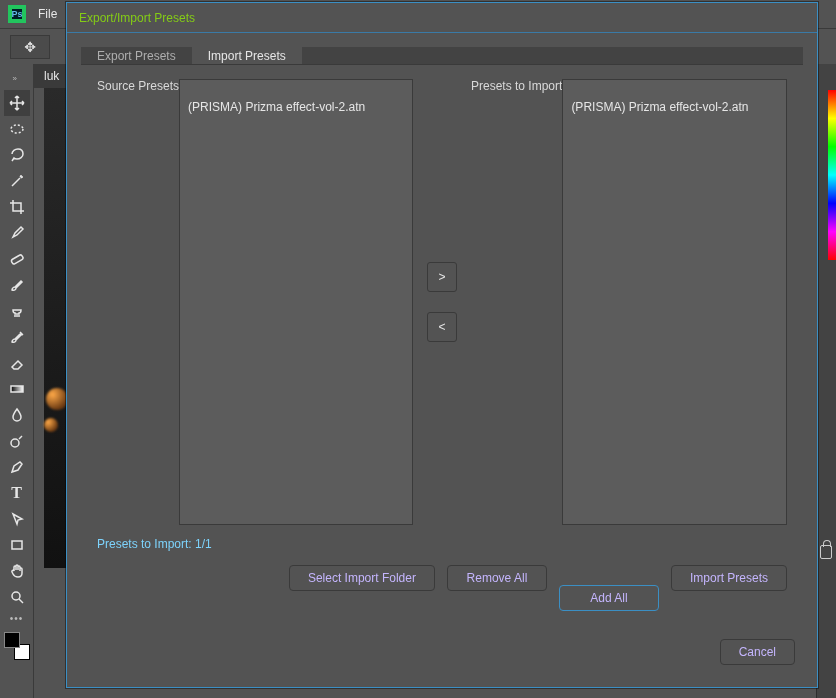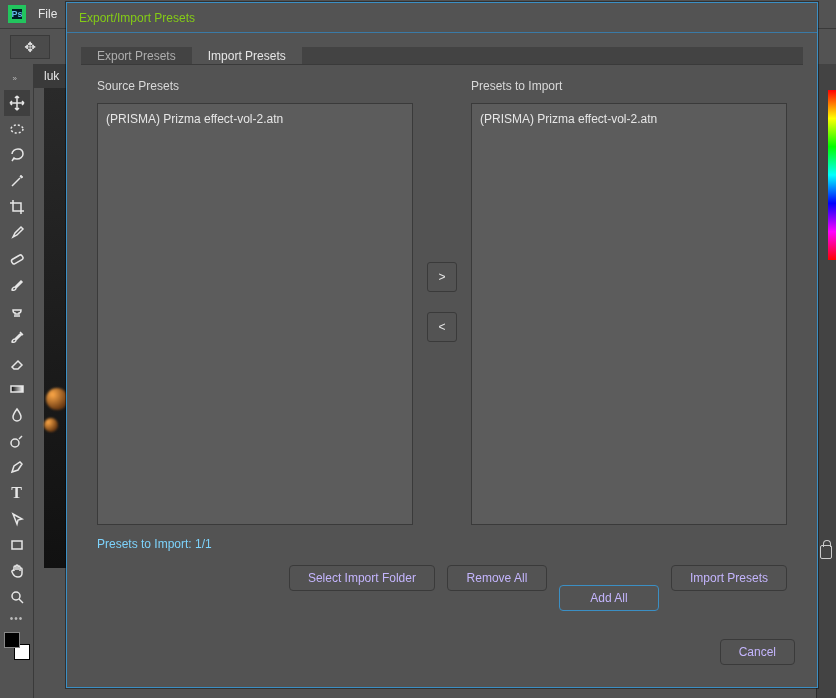--- a/index.html
+++ b/index.html
@@ -45,23 +45,23 @@
   .modal .titlebar { height: 30px; display: flex; align-items: center; padding: 0 12px; color: #84cc16; border-bottom: 1px solid #3a7aa6; background: #535353; }
 
   .modal .body { flex: 1; padding: 14px 14px 14px 14px; display: flex; flex-direction: column; }
 
   .tabs { height: 18px; background: #434343; display: flex; align-items: stretch; border-bottom: 1px solid #3a3a3a; }
   .tabs .tab { padding: 0 16px; display: flex; align-items: center; color: #aeaeae; cursor: default; }
   .tabs .tab.active { background: #535353; color: #e6e6e6; }
 
   .panel { flex: 1; background: #535353; padding: 14px 16px 14px 16px; display: flex; flex-direction: column; }
   .cols { display: flex; gap: 14px; flex: 1; min-height: 0; }
-  .col { flex: 1; display: flex; flex-direction: column; min-width: 0; }
+  .col { flex: 1; display: flex; flex-direction: row; min-width: 0; }
   .col .heading { color: #d9d9d9; margin-bottom: 10px; }
-  .listbox { flex: 1; background: #5c5c5c; border: 1px solid #3a3a3a; padding: 6px 8px; color: #e6e6e6; overflow: auto; }
+  .listbox { flex: 1; background: #5c5c5c; border: 1px solid #3a3a3a; padding: 18px 8px; color: #e6e6e6; overflow: auto; }
   .listbox .row { padding: 2px 0; white-space: nowrap; }
 
   .midcol { width: 30px; display: flex; flex-direction: column; align-items: center; justify-content: center; gap: 20px; }
   .sq-btn { width: 30px; height: 30px; background: #535353; border: 1px solid #3a3a3a; color: #e6e6e6; display: flex; align-items: center; justify-content: center; cursor: default; border-radius: 3px; }
 
   .status-line { margin-top: 12px; color: #7dd3fc; }
 
   .btn-row { display: flex; justify-content: flex-end; gap: 12px; margin-top: 14px; }
   .btn { height: 26px; padding: 0 18px; min-width: 100px; background: #535353; border: 1px solid #3a3a3a; border-radius: 4px; color: #c4b5fd; display: flex; align-items: center; justify-content: center; cursor: default; }
   .btn.primary { border-color: #3b8fc4; margin-top: 20px; }

